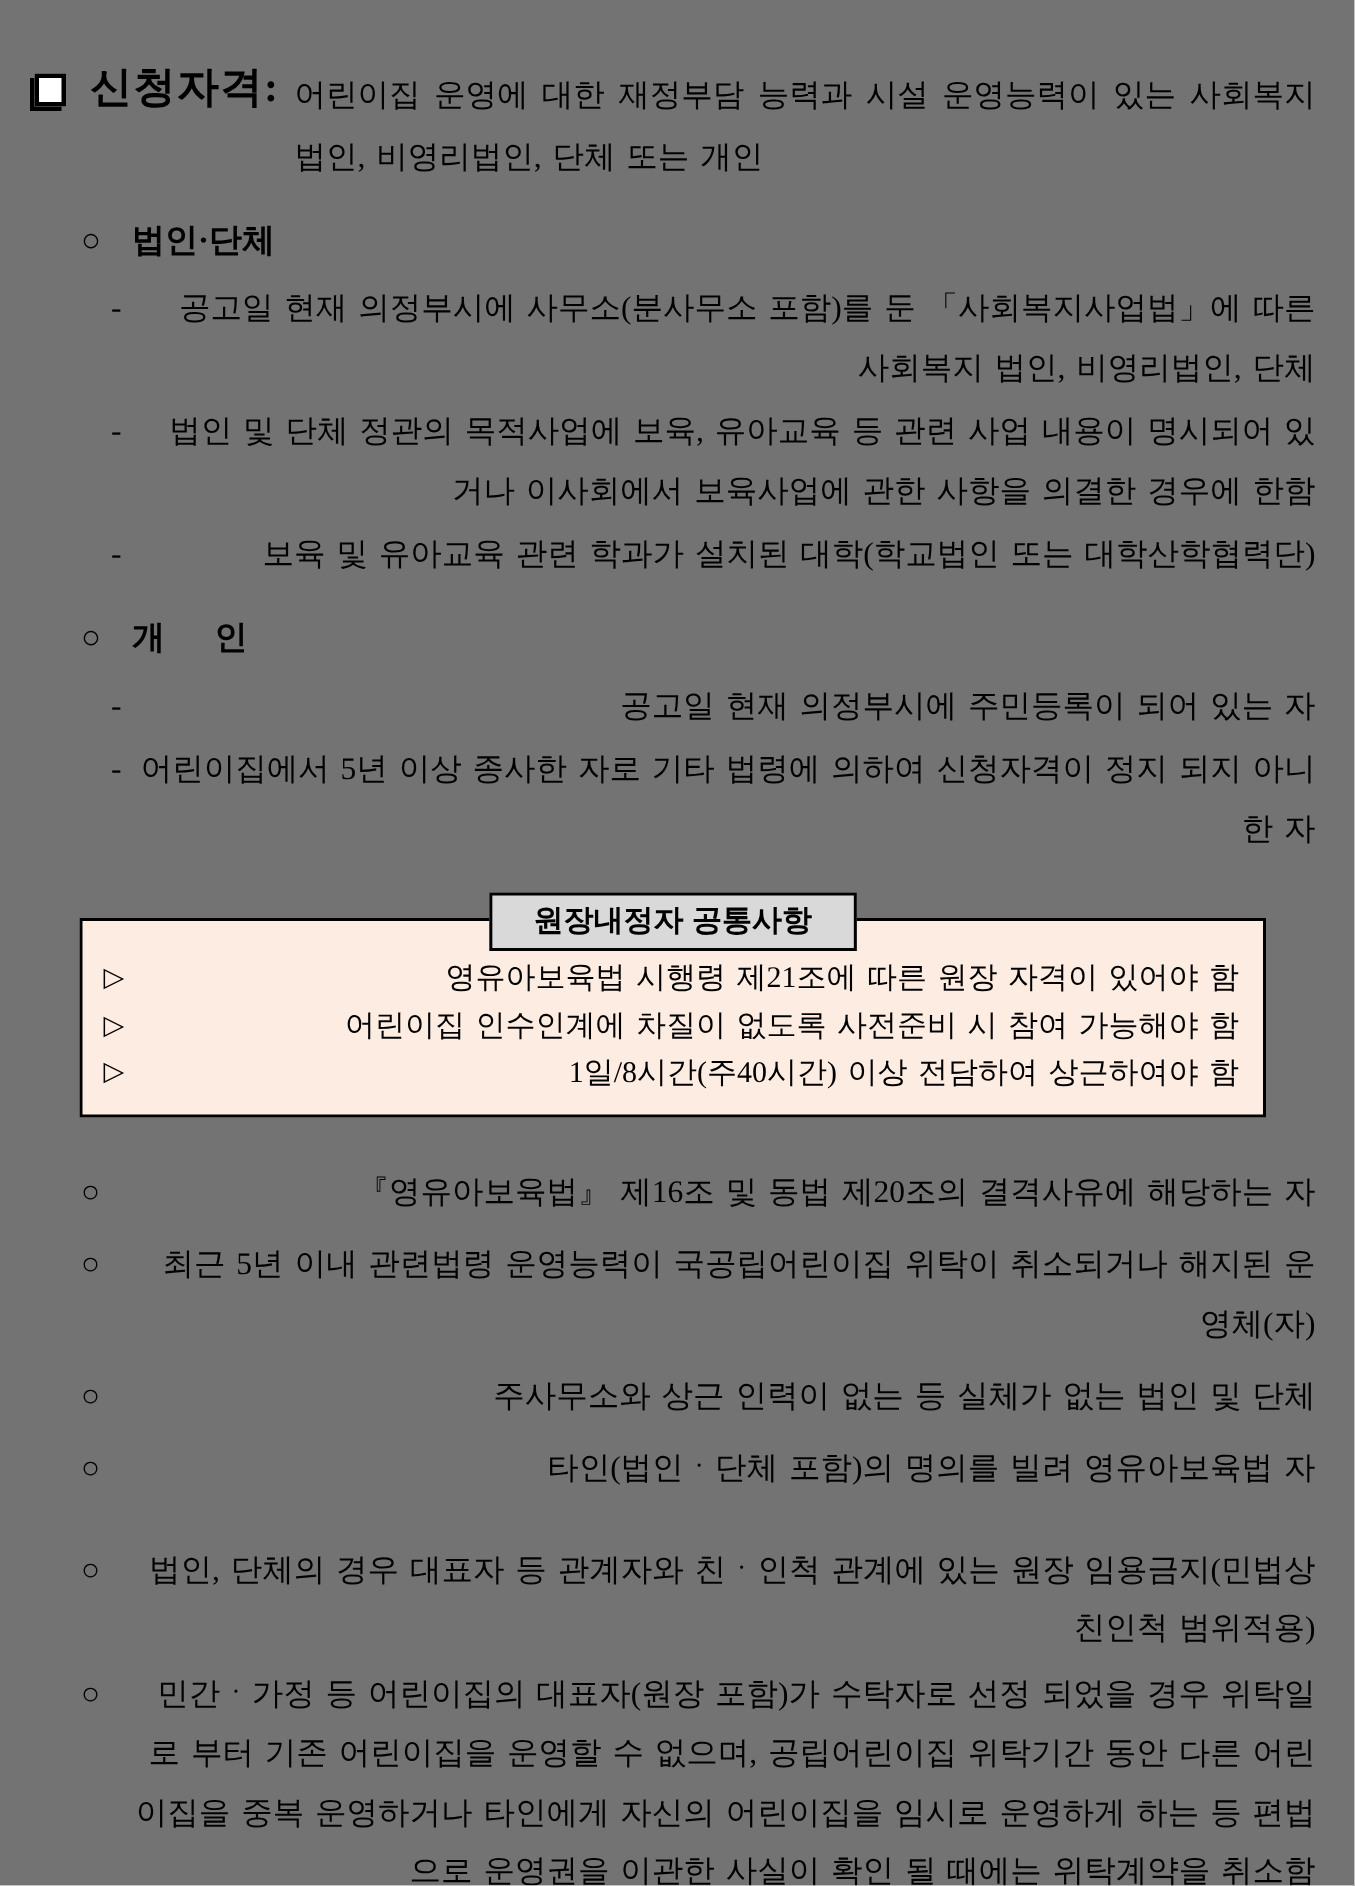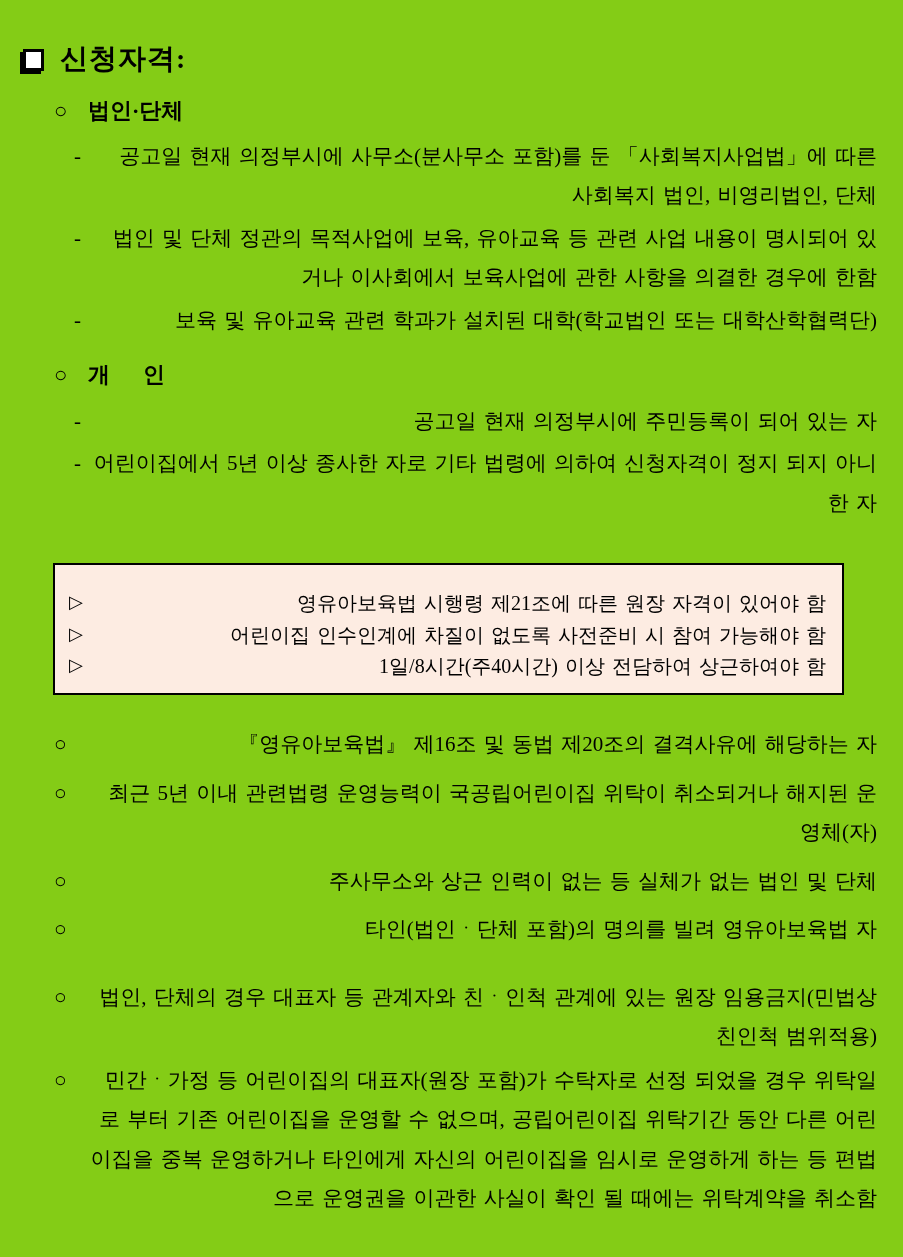--- a/index.html
+++ b/index.html
@@ -4,21 +4,21 @@
 <style>
   html, body {
     margin: 0;
     padding: 0;
     background: #ffffff;
   }
   .page {
     position: relative;
     width: 903px;
     height: 1257px;
-    background: #84cc16;
+    background: #737373;
     color: #000000;
     font-family: "Liberation Serif", "DejaVu Serif", serif;
     font-size: 21px;
     box-sizing: border-box;
     padding: 42px 26px 0 20px;
     overflow: hidden;
   }
 
   
   .h1-row {
@@ -119,20 +119,21 @@
 </style>
 </head>
 <body>
 
 <div class="page">
 
   <section>
     <div class="h1-row qual-desc-block">
       <span class="sq-icon"></span>
       <span class="h1-text">신청자격:</span>
+      <span class="h1-desc">어린이집 운영에 대한 재정부담 능력과 시설 운영능력이 있는 사회복지법인, 비영리법인, 단체 또는 개인</span>
     </div>
 
     <div>
       <div class="h2-row">
         <span class="marker">○</span>
         <span class="h2-text">법인·단체</span>
       </div>
       <div class="dash-list">
           <div class="li">
           <span class="marker">-</span>
@@ -160,20 +161,21 @@
           <span class="litext">공고일 현재 의정부시에 주민등록이 되어 있는 자</span>
         </div>
           <div class="li">
           <span class="marker">-</span>
           <span class="litext">어린이집에서 5년 이상 종사한 자로 기타 법령에 의하여 신청자격이 정지 되지 아니한 자</span>
         </div>
         </div>
     </div>
 
     <div class="notice">
+      <div class="notice-title">원장내정자 공통사항</div>
       <div>
           <div class="li">
           <span class="marker">▷</span>
           <span class="litext">영유아보육법 시행령 제21조에 따른 원장 자격이 있어야 함</span>
         </div>
           <div class="li">
           <span class="marker">▷</span>
           <span class="litext">어린이집 인수인계에 차질이 없도록 사전준비 시 참여 가능해야 함</span>
         </div>
           <div class="li">

